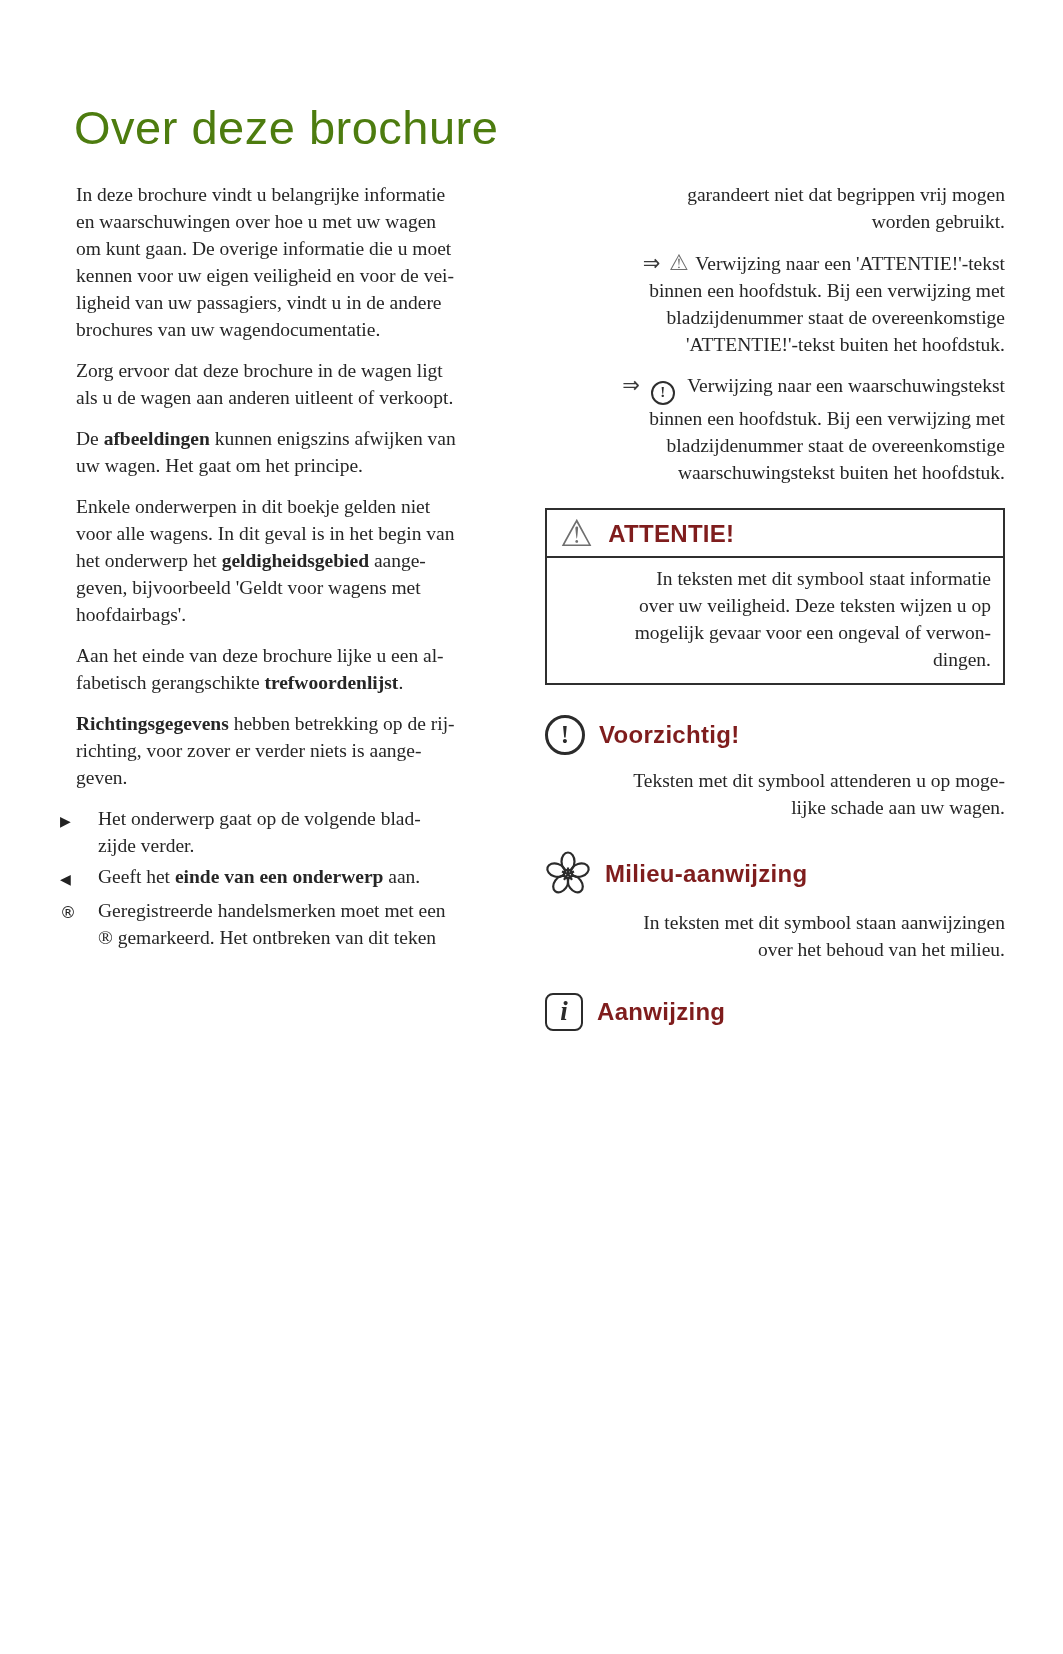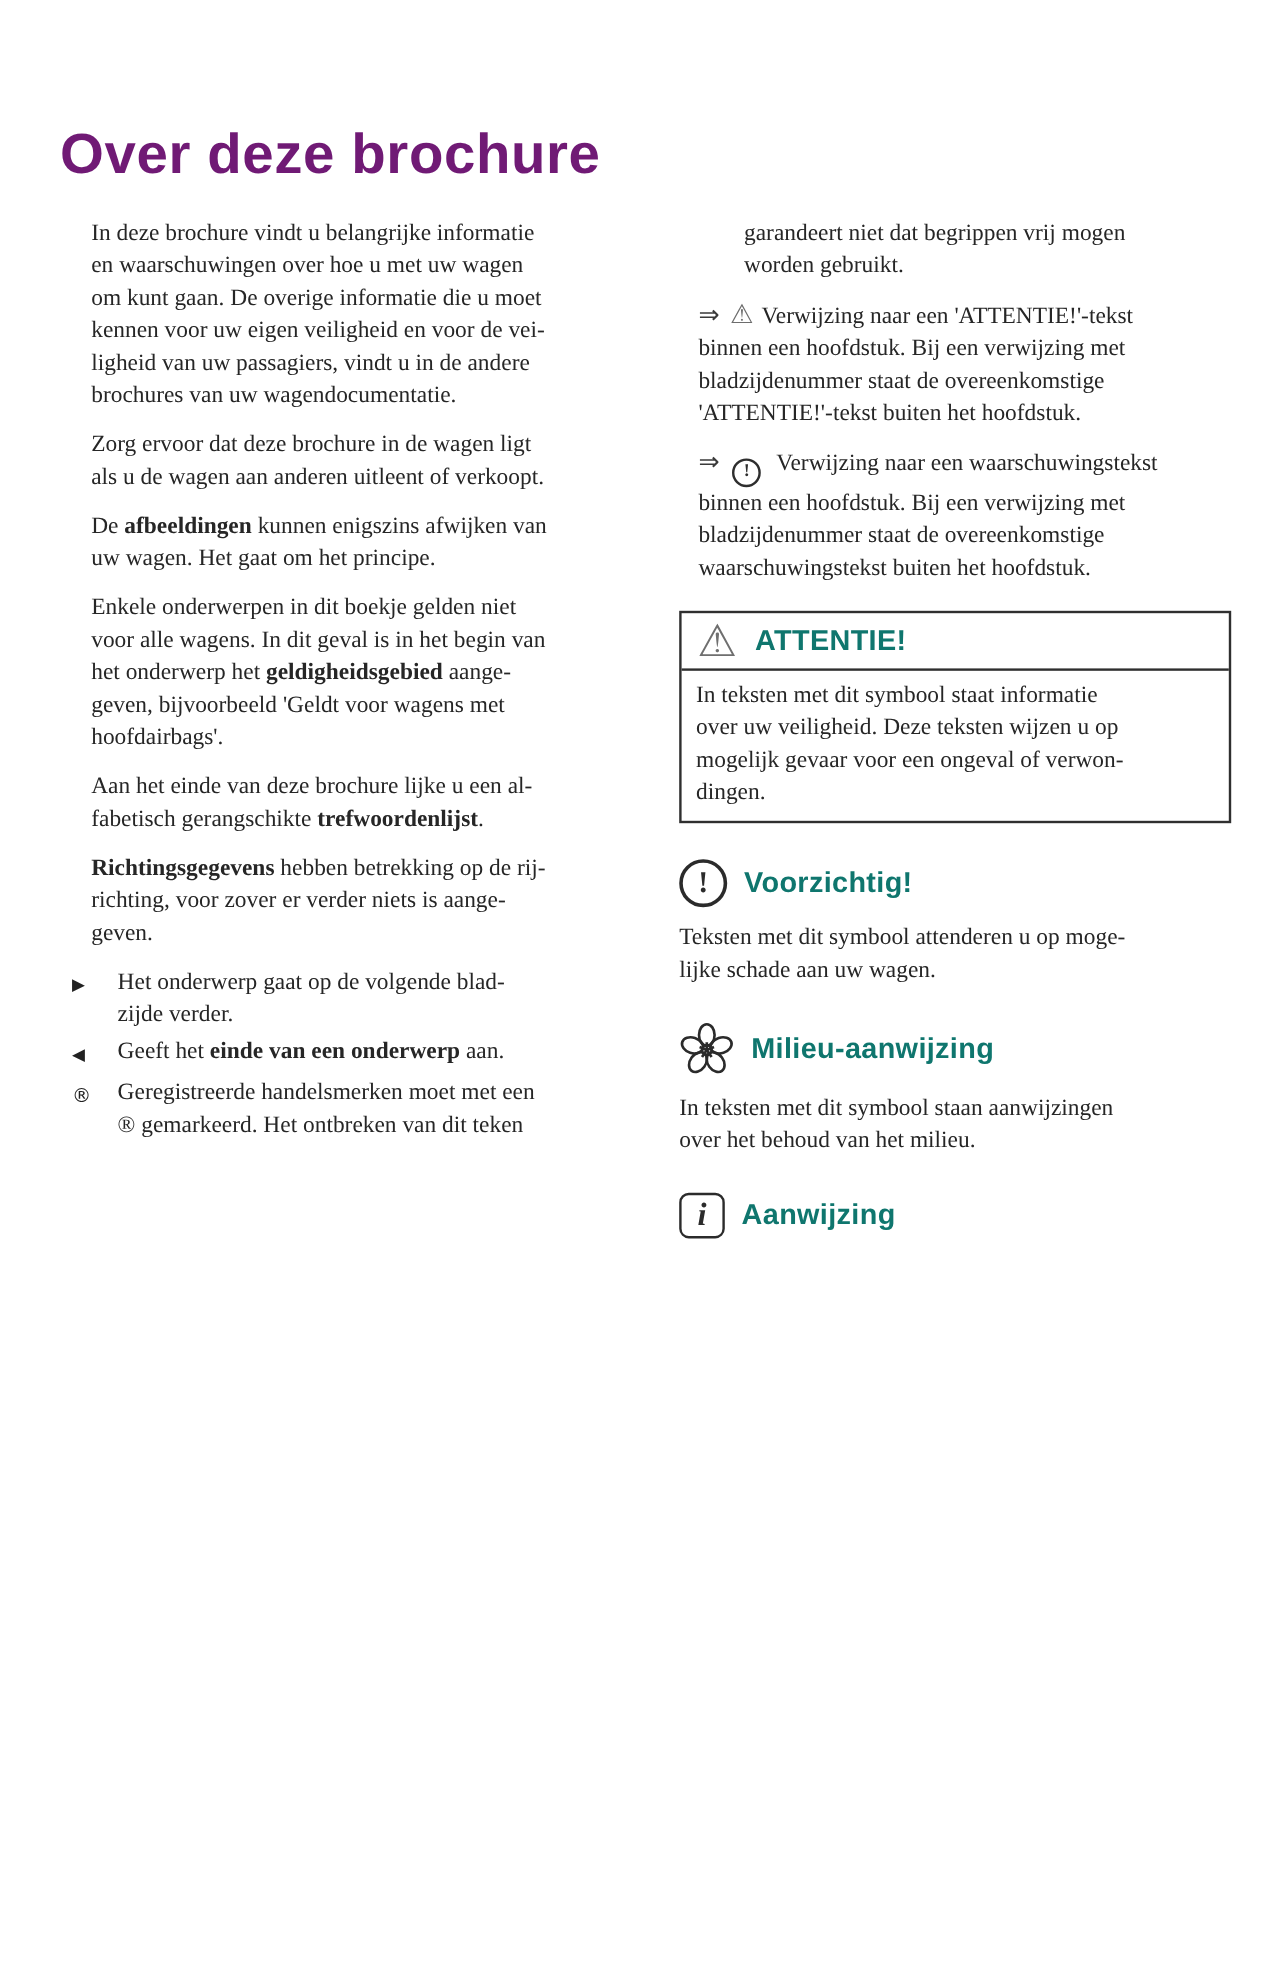--- a/index.html
+++ b/index.html
@@ -1,23 +1,23 @@
 <!DOCTYPE html>
 <html><head>
 <meta charset="utf-8">
 <style>
   html,body{margin:0;padding:0;background:#ffffff;}
   .page{position:relative;width:1063px;height:1654px;background:#ffffff;overflow:hidden;
         font-family:"Liberation Serif", serif;color:#262626;}
-  .title{position:absolute;left:50px;top:100px;margin:0;
-         font-family:"Liberation Sans", sans-serif;font-weight:700;
-         font-size:47px;color:#701a75;letter-spacing:0.5px;}
+  .title{position:absolute;left:74px;top:100px;margin:0;
+         font-family:"Liberation Sans", sans-serif;font-weight:400;
+         font-size:47px;color:#4d7c0f;letter-spacing:0.5px;}
   .col{position:absolute;top:181px;font-size:19.5px;line-height:27px;}
   .col-left{left:60px;width:462px;}
-  .col-right{left:566px;width:460px;}
+  .col-right{left:545px;width:460px;text-align:right;}
   p.body{margin:0 0 14px 16px;white-space:pre;}
   p.body b{font-weight:700;}
   p.body i{font-style:italic;}
   .cont{padding-left:38px;}
   
   .bullet{display:flex;margin:0 0 4px 0;}
   .marker{flex:0 0 38px;white-space:pre;}
   .dv{font-family:"DejaVu Sans", sans-serif;}
   .tri-marker{font-size:14px;padding-top:3px;color:#222;}
   .reg-marker{font-size:16px;padding-top:2px;color:#222;}
@@ -37,21 +37,21 @@
         width:38px;height:38px;border:2.5px solid #2b2b2b;border-radius:8px;
         font-family:"Liberation Serif", serif;font-style:italic;font-weight:700;
         font-size:27px;color:#2b2b2b;}
   
   .attention-box{margin-top:22px;border:2.5px solid #2f2f2f;}
   .attention-header{display:flex;align-items:center;gap:15px;padding:5px 13px 4px 13px;
         border-bottom:2px solid #2f2f2f;}
   .attention-header h2{margin:0;}
   .attention-body{margin:0;padding:7px 12px 10px 12px;font-weight:400;white-space:pre;}
   h2{font-family:"Liberation Sans", sans-serif;font-weight:700;font-size:24px;
-     color:#0f766e;margin:0;letter-spacing:0.3px;}
+     color:#7f1d1d;margin:0;letter-spacing:0.3px;}
   .section-heading{display:flex;align-items:center;gap:14px;margin:30px 0 12px 0;}
   .section-body{margin:0;white-space:pre;}
   .flower-icon svg{display:block;}
 </style>
 </head>
 <body>
 
 <div class="page">
 
   <h1 class="title">Over deze brochure</h1>

